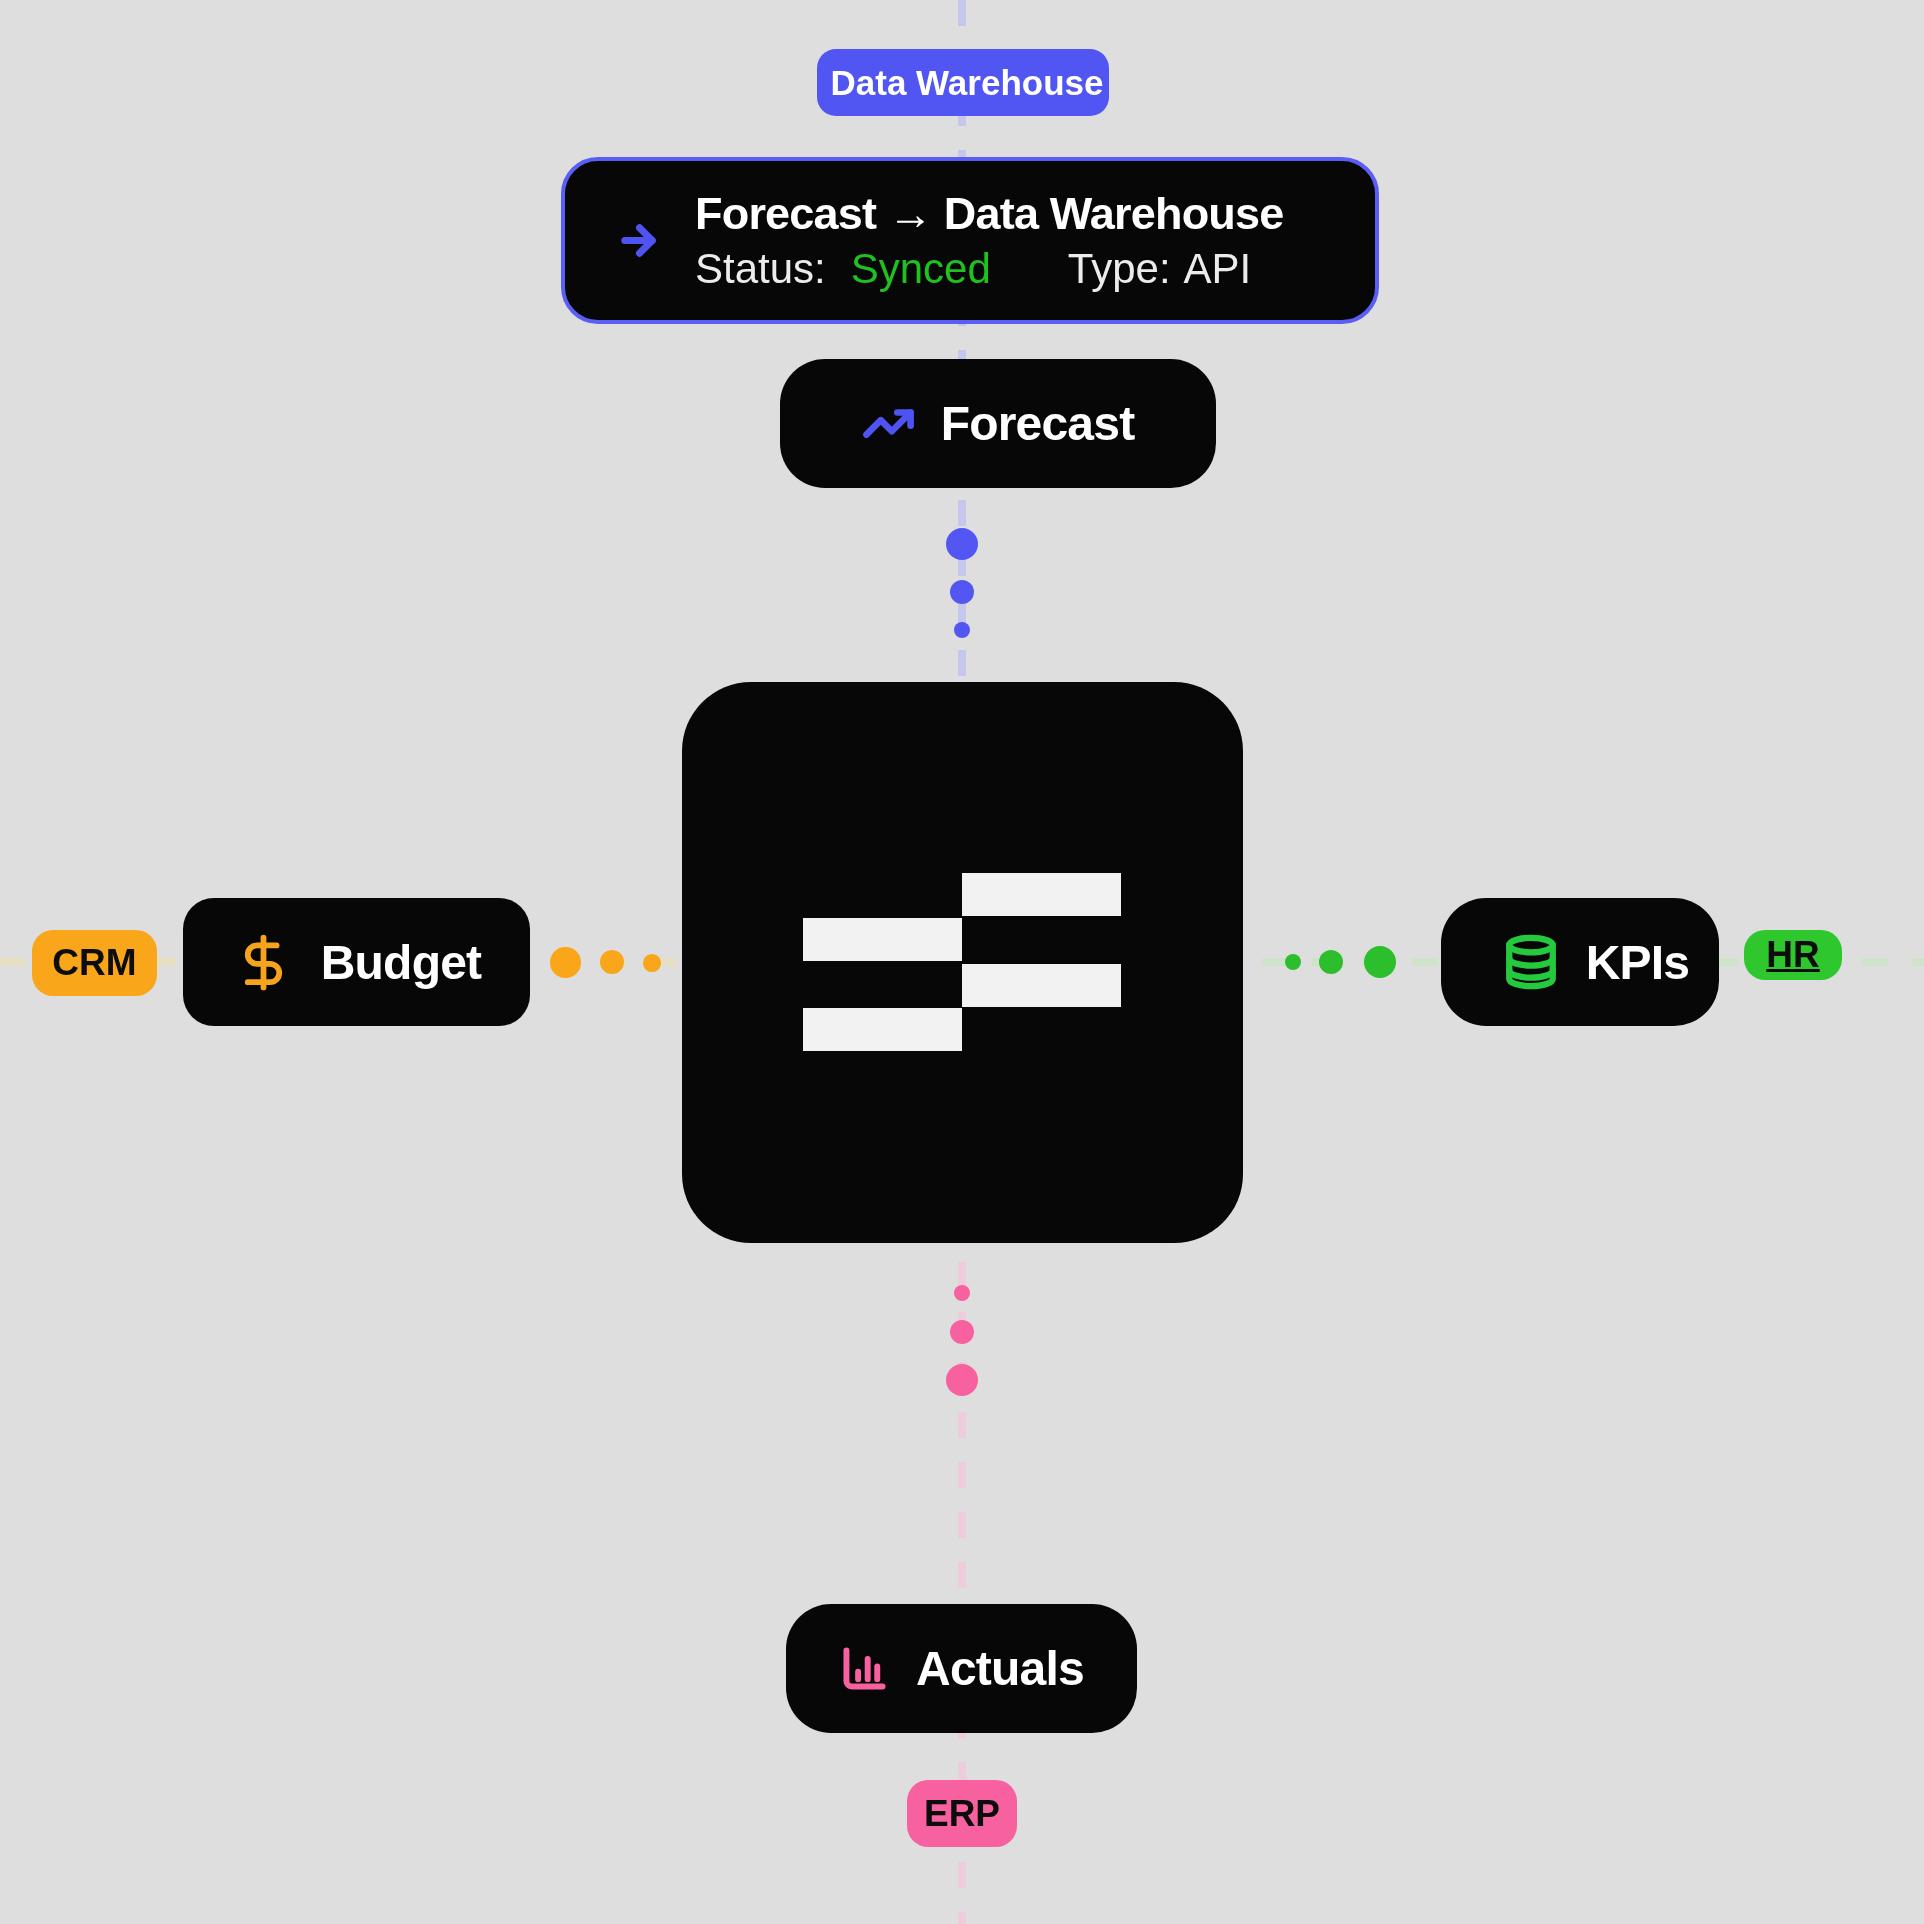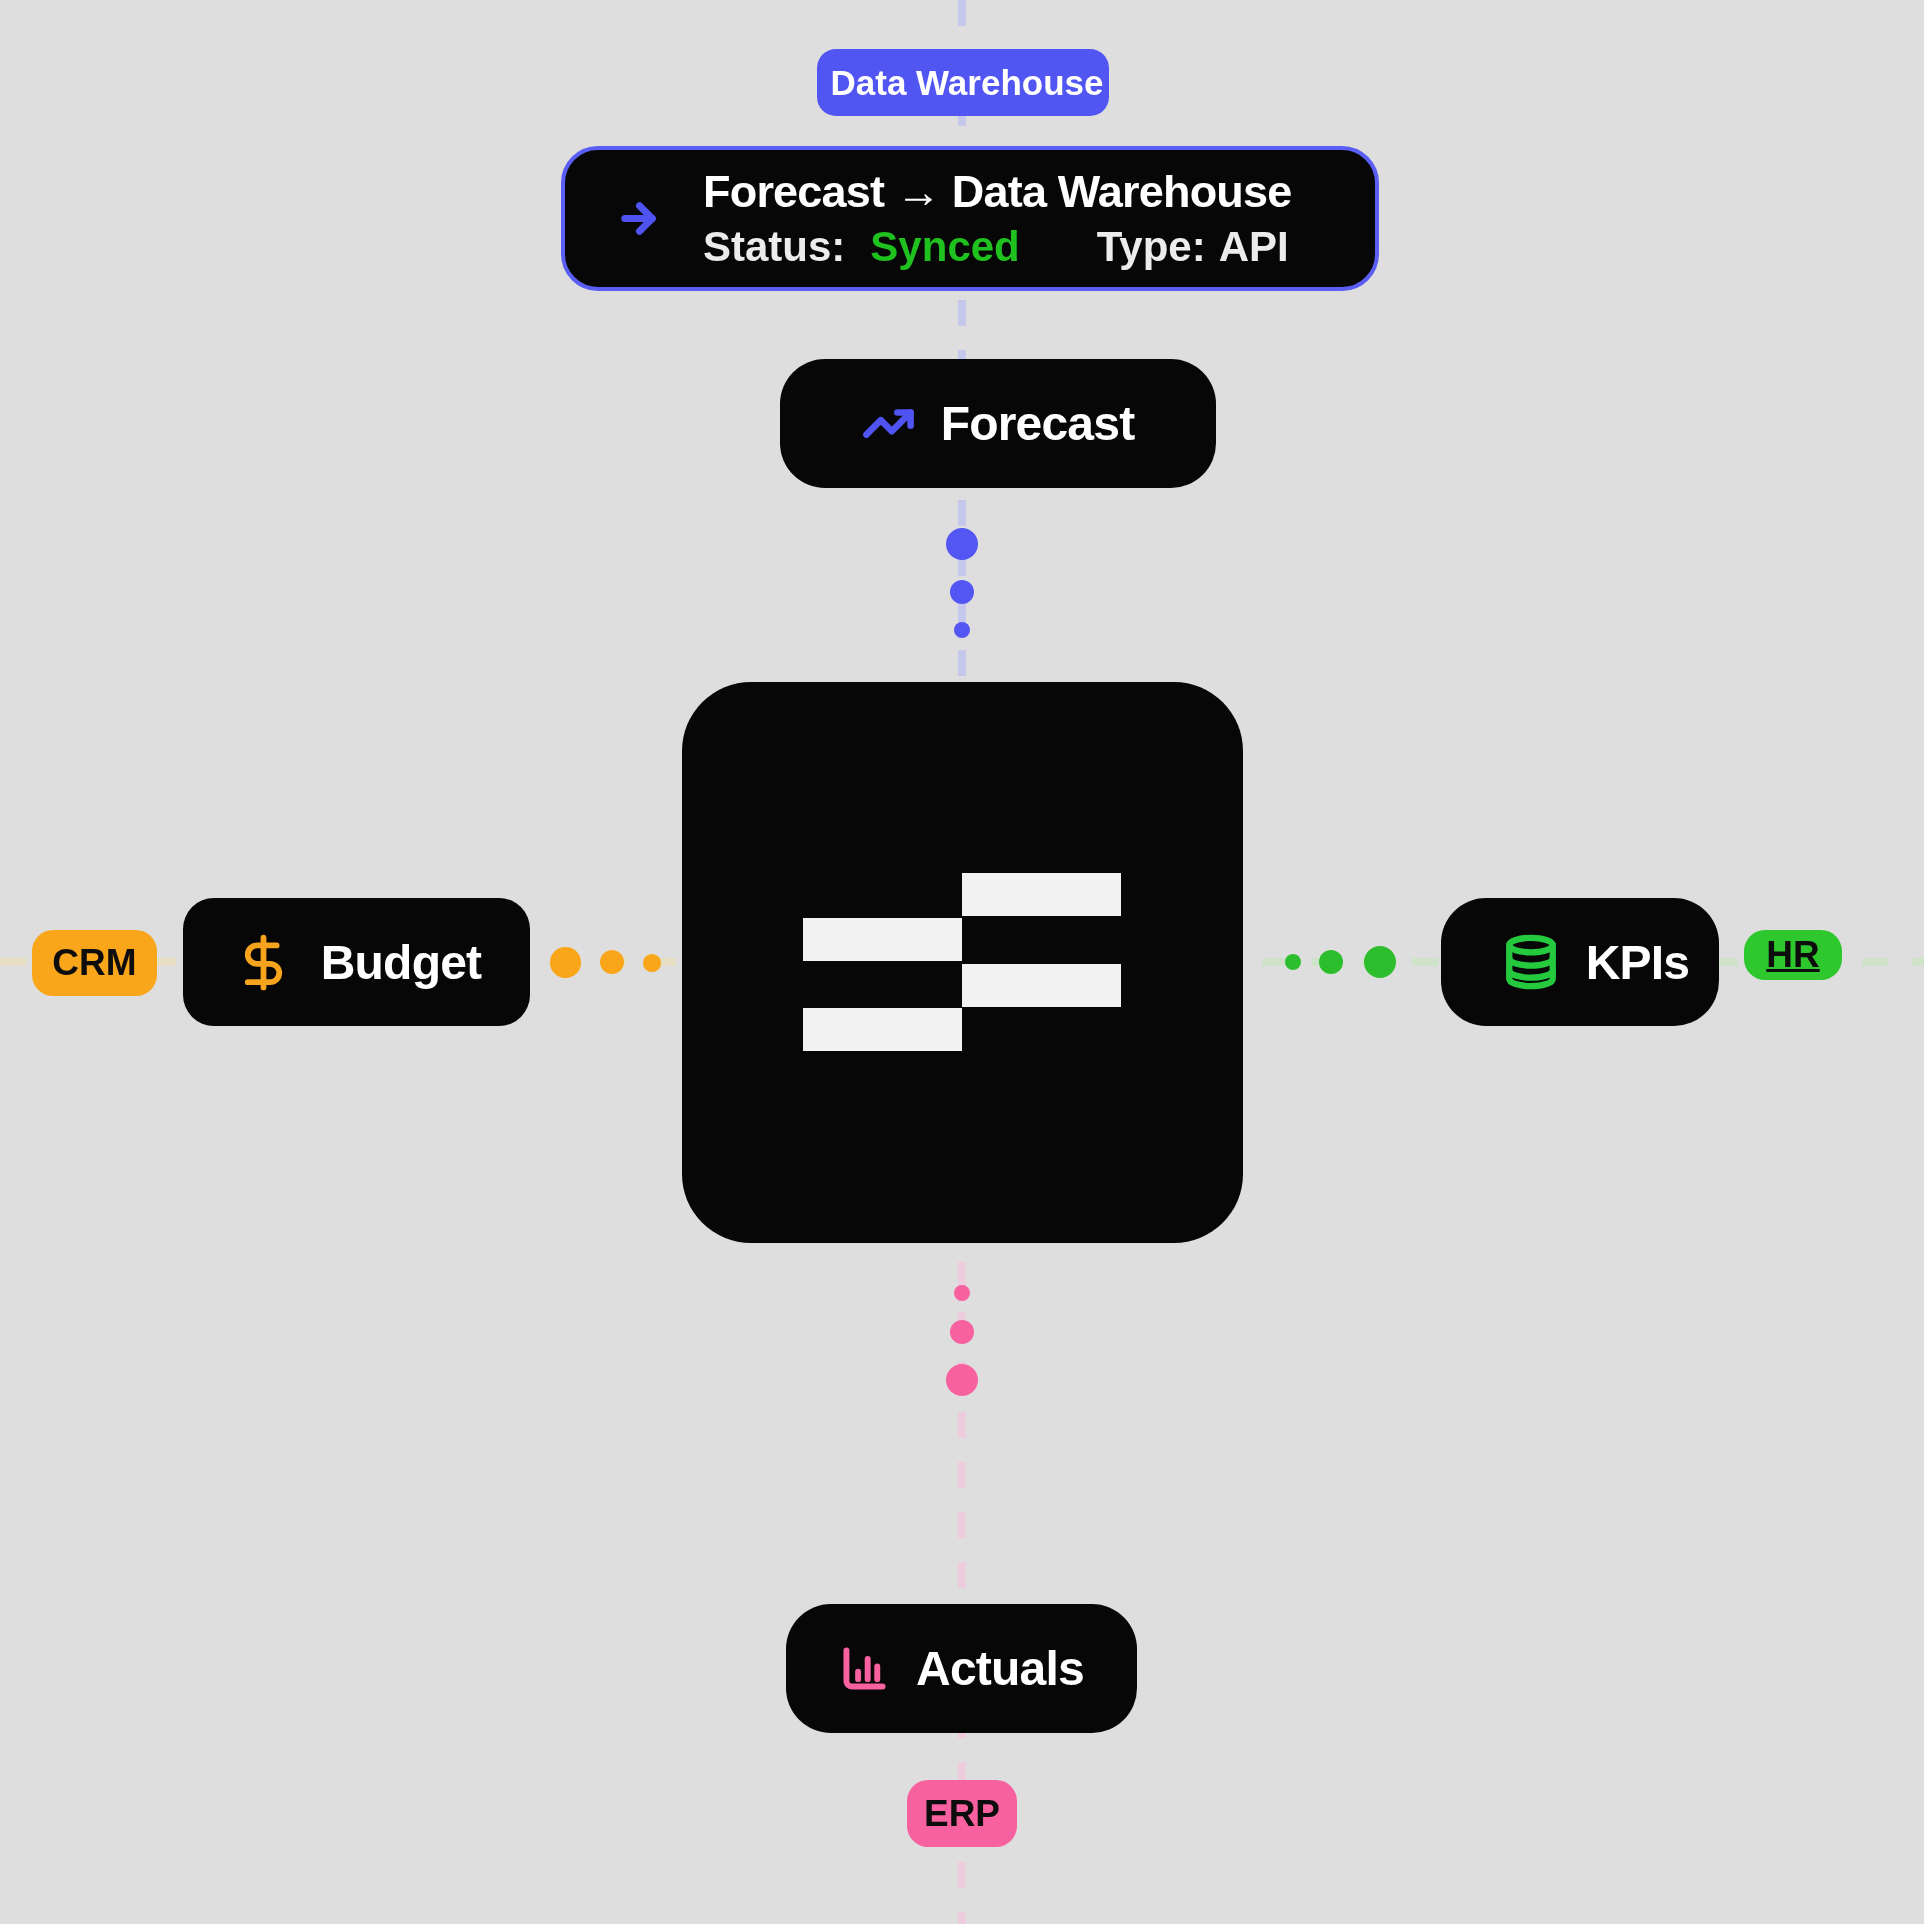--- a/index.html
+++ b/index.html
@@ -61,31 +61,31 @@
     left: 817px; top: 49px; width: 292px; height: 67px;
     background: #5156f2;
     border-radius: 19px;
     display: flex; align-items: center; justify-content: center;
     color: #ffffff; font-size: 35px; font-weight: 600; padding-left: 8px;
   }
 
   
   #tooltip {
     position: absolute;
-    left: 561px; top: 146px; width: 818px; height: 145px;
+    left: 561px; top: 157px; width: 818px; height: 167px;
     background: #070707;
     border: 4.8px solid #5a5ef5;
     border-radius: 37px;
     display: flex; align-items: center;
     padding: 0 45px 0 51px;
-    gap: 40px;
+    gap: 32px;
   }
   .tt-text { display: flex; flex-direction: column; gap: 4.8px; }
   .tt-title { color: #ffffff; font-size: 45px; font-weight: bold; letter-spacing: -0.8px; white-space: nowrap; }
-  .tt-meta  { display: flex; align-items: baseline; color: #ececec; font-size: 42px; white-space: nowrap; font-weight: bold; }
+  .tt-meta  { display: flex; align-items: baseline; color: #ececec; font-size: 42px; white-space: nowrap; }
   .tt-status { display: inline-flex; gap: 13px; }
   .tt-type   { display: inline-flex; gap: 13px; margin-left: 77px; }
   .synced { color: #1fc11f; margin-left: 12px; }
 
   
   #pill-forecast { left: 780px;  top: 359px;  width: 436px; height: 129px; }
   #pill-budget   { left: 183px;  top: 898px; width: 347px; height: 128px; border-radius: 31px; }
   #pill-kpis     { left: 1441px; top: 898px; width: 278px; height: 128px; padding-left: 31px; }
   #pill-actuals  { left: 786px;  top: 1604px; width: 351px; height: 129px; }
 

